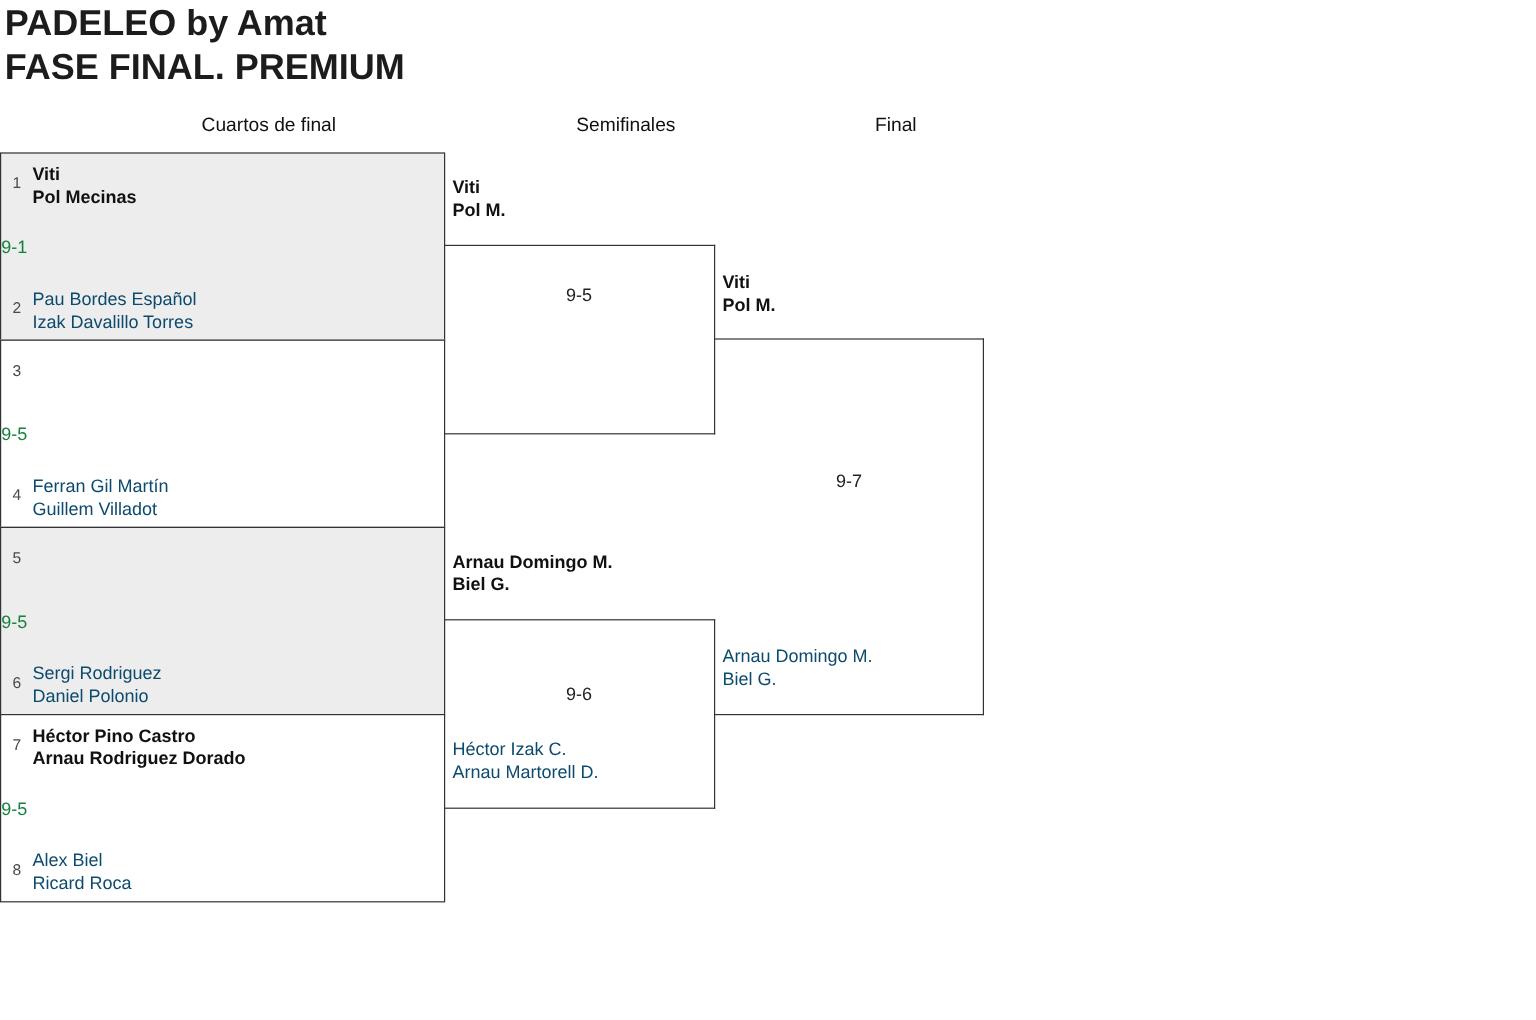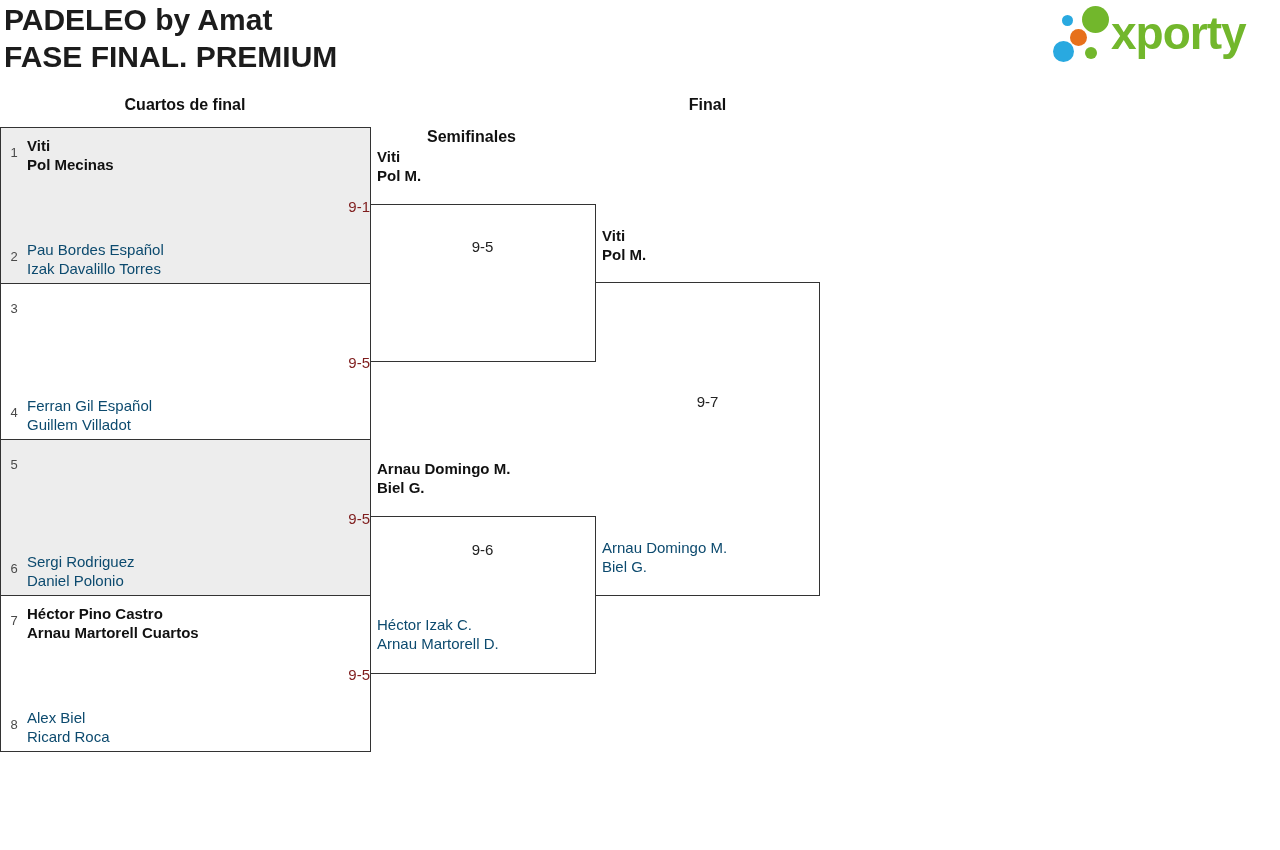--- a/index.html
+++ b/index.html
@@ -14,39 +14,39 @@
   .d1{left:14px;top:11px;width:11px;height:11px;background:#29a9e0;}
   .d2{left:34px;top:2px;width:27px;height:27px;background:#72b72c;}
   .d3{left:22px;top:25px;width:17px;height:17px;background:#e7711b;}
   .d4{left:5px;top:37px;width:21px;height:21px;background:#29a9e0;}
   .d5{left:37px;top:43px;width:12px;height:12px;background:#72b72c;}
   .wordmark{position:absolute;left:63px;top:0;height:62px;line-height:58px;
             font-size:46px;font-weight:700;letter-spacing:-1px;color:#72b72c;}
 
   
   .col-header{position:absolute;top:95px;text-align:center;font-size:16px;
-              font-weight:700;color:#111;line-height:19px;}
+              font-weight:400;color:#111;line-height:19px;padding-left:39px;}
   .h-qf{left:0;width:370px;}
-  .h-sf{left:359px;width:225px;margin-top:32px;}
+  .h-sf{left:370px;width:225px;}
   .h-f{left:595px;width:225px;}
 
   
   .qf-box{position:absolute;left:0;width:371px;height:157px;box-sizing:border-box;
           border:1px solid #333;background:#ffffff;}
   .qf-box.shaded{background:#ededed;}
   .qf1{top:127px;} .qf2{top:283px;} .qf3{top:439px;} .qf4{top:595px;}
   .seed{position:absolute;left:5px;width:16px;text-align:center;font-size:13px;
         line-height:19px;color:#4a4a4a;}
   .s-top{top:15px;} .s-bottom{top:119px;}
   .team{position:absolute;left:26px;font-size:15px;line-height:19px;}
   .t-top{top:8px;} .t-bottom{top:112px;}
   .winner{font-weight:700;color:#111;}
   .loser{font-weight:400;color:#0c4a6e;}
-  .score{position:absolute;left:0;width:100%;top:69px;text-align:right;
-         font-size:15px;line-height:19px;color:#7f1d1d;}
+  .score{position:absolute;left:0;width:100%;top:69px;text-align:left;
+         font-size:15px;line-height:19px;color:#15803d;}
 
   
   .conn{position:absolute;box-sizing:border-box;border:1px solid #333;border-left:none;}
   .sf1{left:370px;top:204px;width:226px;height:158px;}
   .sf2{left:370px;top:516px;width:226px;height:158px;}
   .fin{left:595px;top:282px;width:225px;height:314px;}
 
   
   .rlabel{position:absolute;font-size:15px;line-height:19px;}
   .rscore{position:absolute;width:225px;text-align:center;font-size:15px;
@@ -55,28 +55,20 @@
 </head>
 <body>
 
 <div class="page">
 
   <div class="title">
     <div>PADELEO by Amat</div>
     <div>FASE FINAL. PREMIUM</div>
   </div>
 
-  <div class="logo">
-    <span class="dot d1"></span>
-    <span class="dot d2"></span>
-    <span class="dot d3"></span>
-    <span class="dot d4"></span>
-    <span class="dot d5"></span>
-    <span class="wordmark">xporty</span>
-  </div>
 
   <div class="col-header h-qf">Cuartos de final</div>
   <div class="col-header h-sf">Semifinales</div>
   <div class="col-header h-f">Final</div>
 
   <div class="qf-box shaded qf1">
     <span class="seed s-top">1</span>
     <div class="team winner t-top">
       <div>Viti</div>
       <div>Pol Mecinas</div>
@@ -87,40 +79,40 @@
       <div>Pau Bordes Español</div>
       <div>Izak Davalillo Torres</div>
     </div>
   </div>
 
   <div class="qf-box qf2">
     <span class="seed s-top">3</span>
     <div class="score">9-5</div>
     <span class="seed s-bottom">4</span>
     <div class="team loser t-bottom">
-      <div>Ferran Gil Español</div>
+      <div>Ferran Gil Martín</div>
       <div>Guillem Villadot</div>
     </div>
   </div>
 
   <div class="qf-box shaded qf3">
     <span class="seed s-top">5</span>
     <div class="score">9-5</div>
     <span class="seed s-bottom">6</span>
     <div class="team loser t-bottom">
       <div>Sergi Rodriguez</div>
       <div>Daniel Polonio</div>
     </div>
   </div>
 
   <div class="qf-box qf4">
     <span class="seed s-top">7</span>
     <div class="team winner t-top">
       <div>Héctor Pino Castro</div>
-      <div>Arnau Martorell Cuartos</div>
+      <div>Arnau Rodriguez Dorado</div>
     </div>
     <div class="score">9-5</div>
     <span class="seed s-bottom">8</span>
     <div class="team loser t-bottom">
       <div>Alex Biel</div>
       <div>Ricard Roca</div>
     </div>
   </div>
 
   <div class="conn sf1"></div>
@@ -130,21 +122,21 @@
   <div class="rlabel winner" style="left:377px;top:147px">
     <div>Viti</div>
     <div>Pol M.</div>
   </div>
   <div class="rscore" style="left:370px;top:237px">9-5</div>
 
   <div class="rlabel winner" style="left:377px;top:459px">
     <div>Arnau Domingo M.</div>
     <div>Biel G.</div>
   </div>
-  <div class="rscore" style="left:370px;top:540px">9-6</div>
+  <div class="rscore" style="left:370px;top:569px">9-6</div>
   <div class="rlabel loser" style="left:377px;top:615px">
     <div>Héctor Izak C.</div>
     <div>Arnau Martorell D.</div>
   </div>
 
   <div class="rlabel winner" style="left:602px;top:226px">
     <div>Viti</div>
     <div>Pol M.</div>
   </div>
   <div class="rscore" style="left:595px;top:392px">9-7</div>

